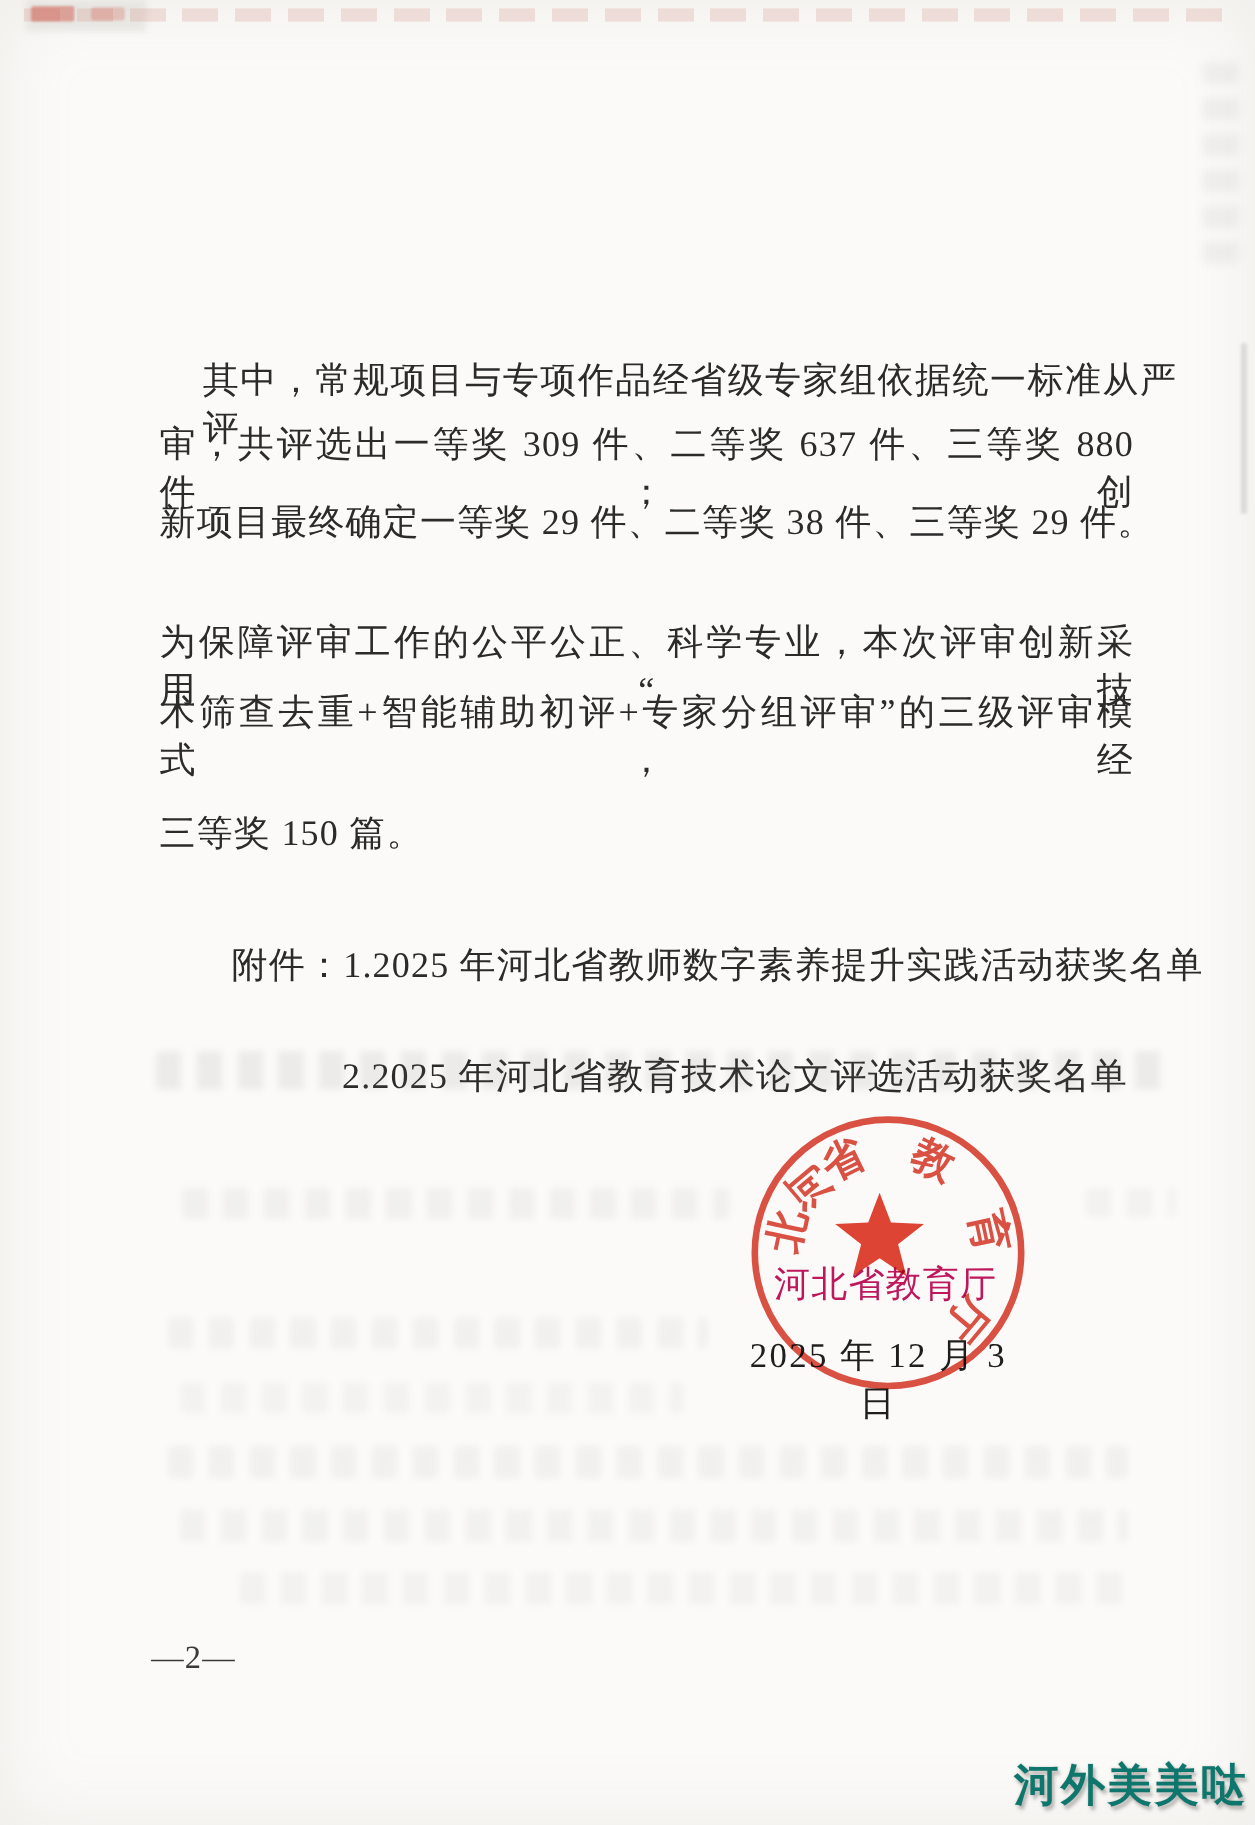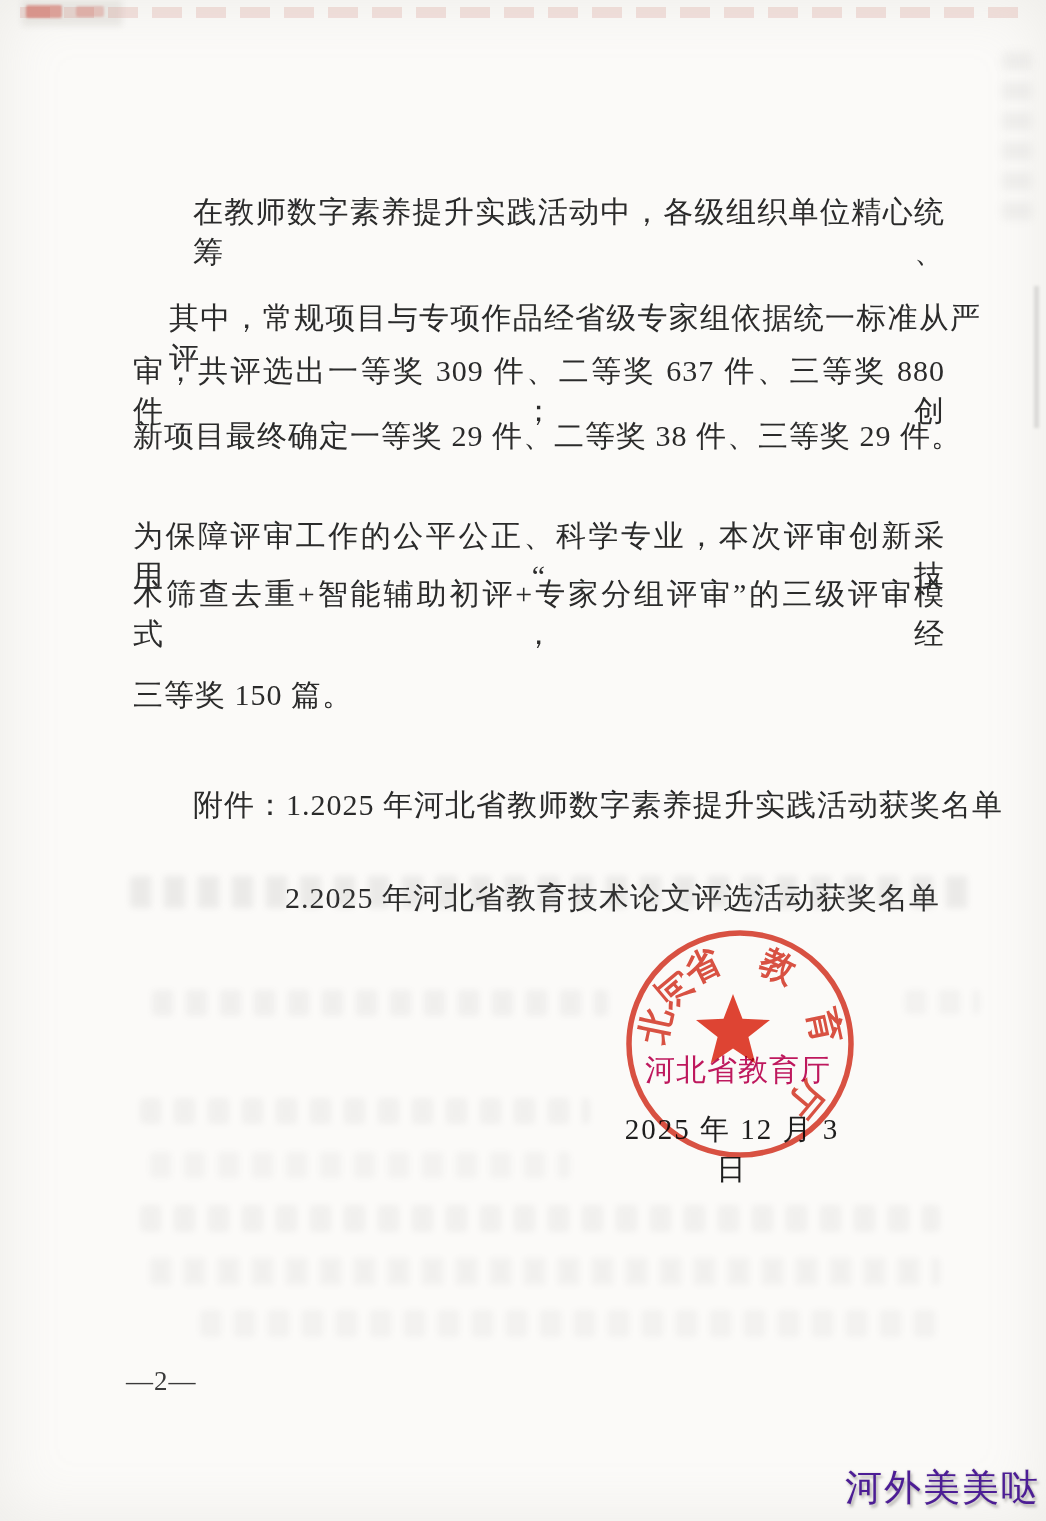--- a/index.html
+++ b/index.html
@@ -68,23 +68,23 @@
     left:126px;top:1366px;
     font-size:27px;
     color:#3a3a3a;
     letter-spacing:1px;
   }
   .watermark{
     position:absolute;
     right:6px;bottom:8px;
     font-family:"Liberation Sans","DejaVu Sans",sans-serif;
     font-size:37px;
-    font-weight:normal;
+    font-weight:bold;
     letter-spacing:2px;
-    color:#4c1d95;
+    color:#0f766e;
     text-shadow:2px 3px 3px rgba(150,148,144,.65),0 0 2px rgba(168,165,160,.55);
   }
   
   .ghost{
     position:absolute;
     filter:blur(3px);
     background:repeating-linear-gradient(90deg,rgba(112,112,112,.22) 0 21px,rgba(112,112,112,0) 21px 34px);
     border-radius:4px;
   }
   .ghost-v{
@@ -126,21 +126,20 @@
 
 <div class="page">
 
   <div class="corner-smudge"></div>
   <div class="top-dashes"></div>
   <div class="top-dash-accent" style="left:26px;top:5px;width:36px;height:13px;"></div>
   <div class="top-dash-accent" style="left:76px;top:6px;width:28px;height:11px;opacity:.55;"></div>
   <div class="edge-line"></div>
   <div class="ghost-v" style="left:1002px;top:52px;width:30px;height:168px;opacity:.5;"></div>
 
-  <div class="line just indent1" style="top:192px;">在教师数字素养提升实践活动中，各级组织单位精心统筹、</div>
   <div class="line just" style="top:298px;margin-left:36px;">其中，常规项目与专项作品经省级专家组依据统一标准从严评</div>
   <div class="line just" style="top:351px;">审，共评选出一等奖 309 件、二等奖 637 件、三等奖 880 件；创</div>
   <div class="line" style="top:416px;">新项目最终确定一等奖 29 件、二等奖 38 件、三等奖 29 件。</div>
 
   <div class="line just" style="top:516px;">为保障评审工作的公平公正、科学专业，本次评审创新采用“技</div>
   <div class="line just" style="top:561px;margin-top:13px;">术筛查去重+智能辅助初评+专家分组评审”的三级评审模式，经</div>
   <div class="line" style="top:675px;">三等奖 150 篇。</div>
 
   <div class="line indent1" style="top:785px;">附件：1.2025 年河北省教师数字素养提升实践活动获奖名单</div>
   <div class="line indent2" style="top:838px;margin-top:40px;">2.2025 年河北省教育技术论文评选活动获奖名单</div>

